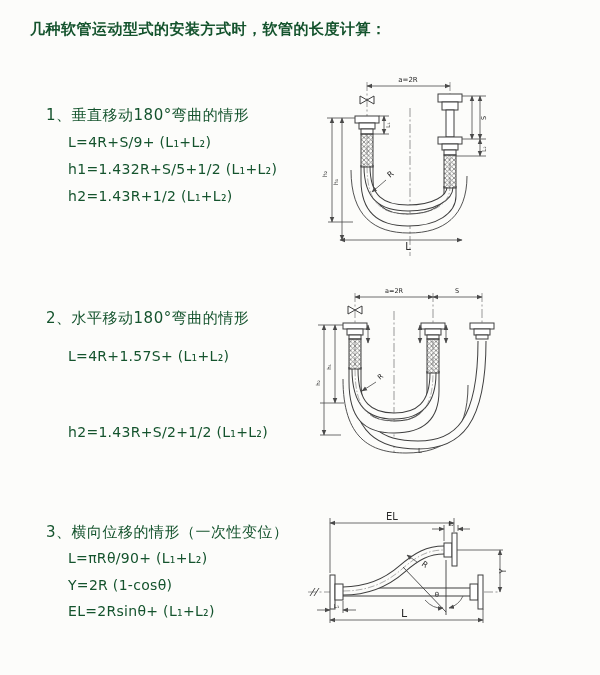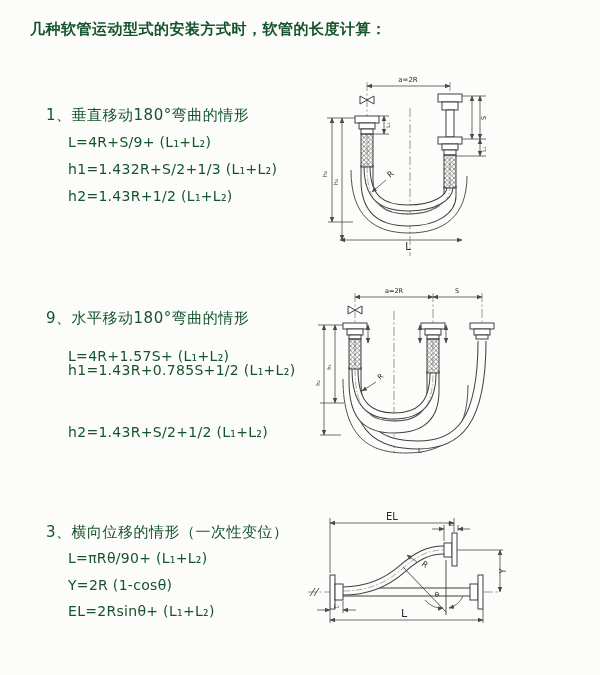--- a/index.html
+++ b/index.html
@@ -21,26 +21,25 @@
 </style>
 </head>
 <body>
 
 <div class="page">
 
   <div class="title">几种软管运动型式的安装方式时，软管的长度计算：</div>
 
   <div class="sec-head" style="top:106px;">1、垂直移动180°弯曲的情形</div>
   <div class="formula" style="top:134px;">L=4R+S/9+ (L₁+L₂)</div>
-  <div class="formula" style="top:161px;">h1=1.432R+S/2+1/3 (L₁+L₂)</div>
+  <div class="formula" style="top:161px;">h1=1.432R+S/5+1/2 (L₁+L₂)</div>
   <div class="formula" style="top:188px;">h2=1.43R+1/2 (L₁+L₂)</div>
 
-  <div class="sec-head" style="top:309px;">9、水平移动180°弯曲的情形</div>
+  <div class="sec-head" style="top:309px;">2、水平移动180°弯曲的情形</div>
   <div class="formula" style="top:348px;">L=4R+1.57S+ (L₁+L₂)</div>
-  <div class="formula" style="top:362px;">h1=1.43R+0.785S+1/2 (L₁+L₂)</div>
   <div class="formula" style="top:388px;margin-top:36px;">h2=1.43R+S/2+1/2 (L₁+L₂)</div>
 
   <div class="sec-head" style="top:523px;">3、横向位移的情形（一次性变位）</div>
   <div class="formula" style="top:550px;">L=πRθ/90+ (L₁+L₂)</div>
   <div class="formula" style="top:577px;">Y=2R (1-cosθ)</div>
   <div class="formula" style="top:603px;text-align:center;">EL=2Rsinθ+ (L₁+L₂)</div>
 
   <svg style="left:310px;top:70px;" width="290" height="190" viewBox="0 0 290 190">
     <defs>
       <marker id="ar1" viewBox="0 0 10 10" refX="9" refY="5" markerWidth="7" markerHeight="7" orient="auto-start-reverse">

